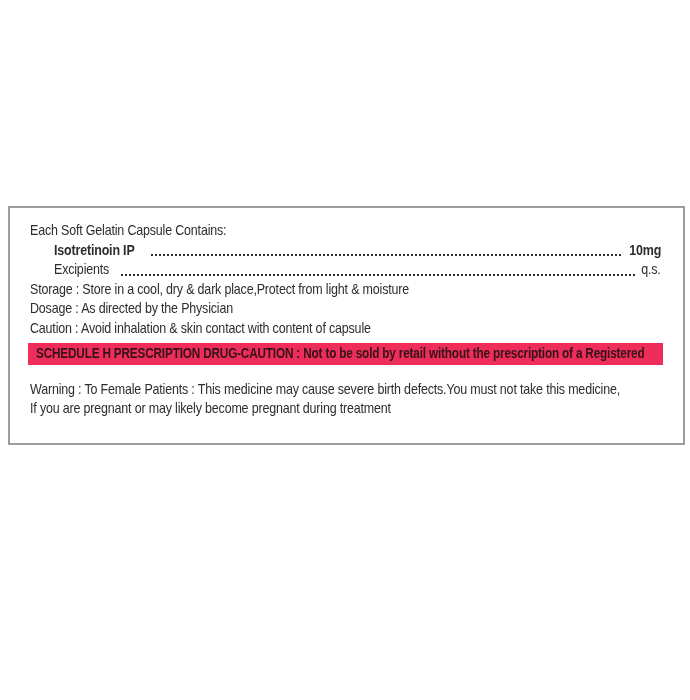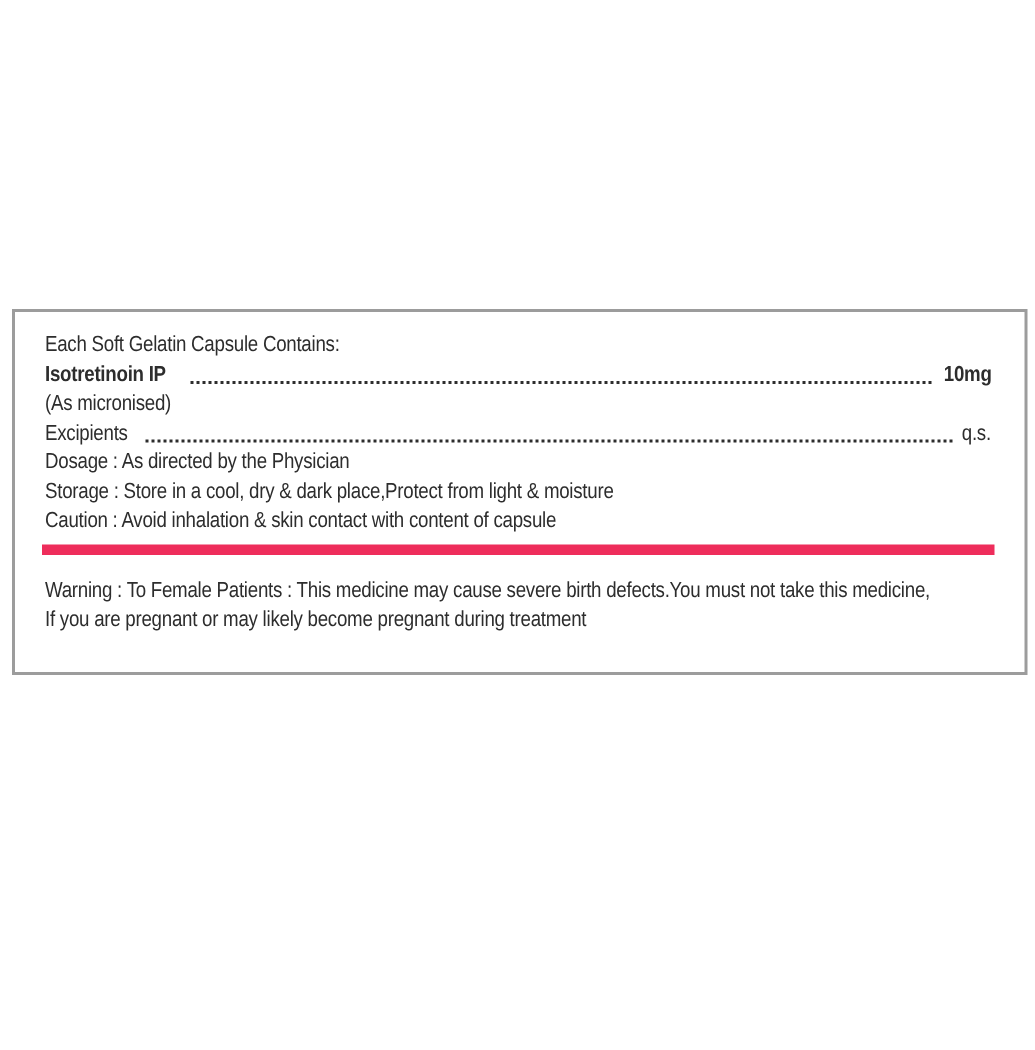--- a/index.html
+++ b/index.html
@@ -36,20 +36,21 @@
     white-space: nowrap;
     transform: scaleX(0.86);
     transform-origin: 0 50%;
   }
 
   .row {
     display: flex;
     height: 19.5px;
     line-height: 19.5px;
     padding-right: 12px;
+    margin-left: 24px;
   }
 
   .row .name { flex: 0 0 auto; }
 
   .leader {
     flex: 1 1 auto;
     align-self: flex-end;
     height: 0;
     border-bottom: 2.2px dotted var(--body-text, #2d2d2d);
     margin: 0 3px 4px 3px;
@@ -99,41 +100,41 @@
   <div class="line">
     <span class="condense">Each Soft Gelatin Capsule Contains:</span>
   </div>
 
   <div class="row bold">
     <span class="name condense">Isotretinoin IP</span>
     <span class="leader"></span>
     <span class="value condense">10mg</span>
   </div>
 
-  <div class="line">
-    <span class="condense">(As micronised)</span>
-  </div>
 
   <div class="row">
     <span class="name condense">Excipients</span>
     <span class="leader"></span>
     <span class="value condense">q.s.</span>
   </div>
 
   <div class="line">
-    <span class="condense">Dosage : As directed by the Physician</span>
+    <span class="condense">Storage : Store in a cool, dry &amp; dark place,Protect from light &amp; moisture</span>
   </div>
   <div class="line">
-    <span class="condense">Storage : Store in a cool, dry &amp; dark place,Protect from light &amp; moisture</span>
+    <span class="condense">Dosage : As directed by the Physician</span>
   </div>
   <div class="line">
     <span class="condense">Caution : Avoid inhalation &amp; skin contact with content of capsule</span>
   </div>
 
   <div class="banner">
+    <div class="banner-line">
+      <span class="condense">SCHEDULE H PRESCRIPTION DRUG-CAUTION : Not to be sold by retail without the prescription of a Registered</span>
+    </div>
   </div>
 
   <div class="warning-block">
     <div class="warning-line">
       <span class="condense">Warning : To Female Patients : This medicine may cause severe birth defects.You must not take this medicine,</span>
     </div>
     <div class="warning-line">
       <span class="condense">If you are pregnant or may likely become pregnant during treatment</span>
     </div>
   </div>

